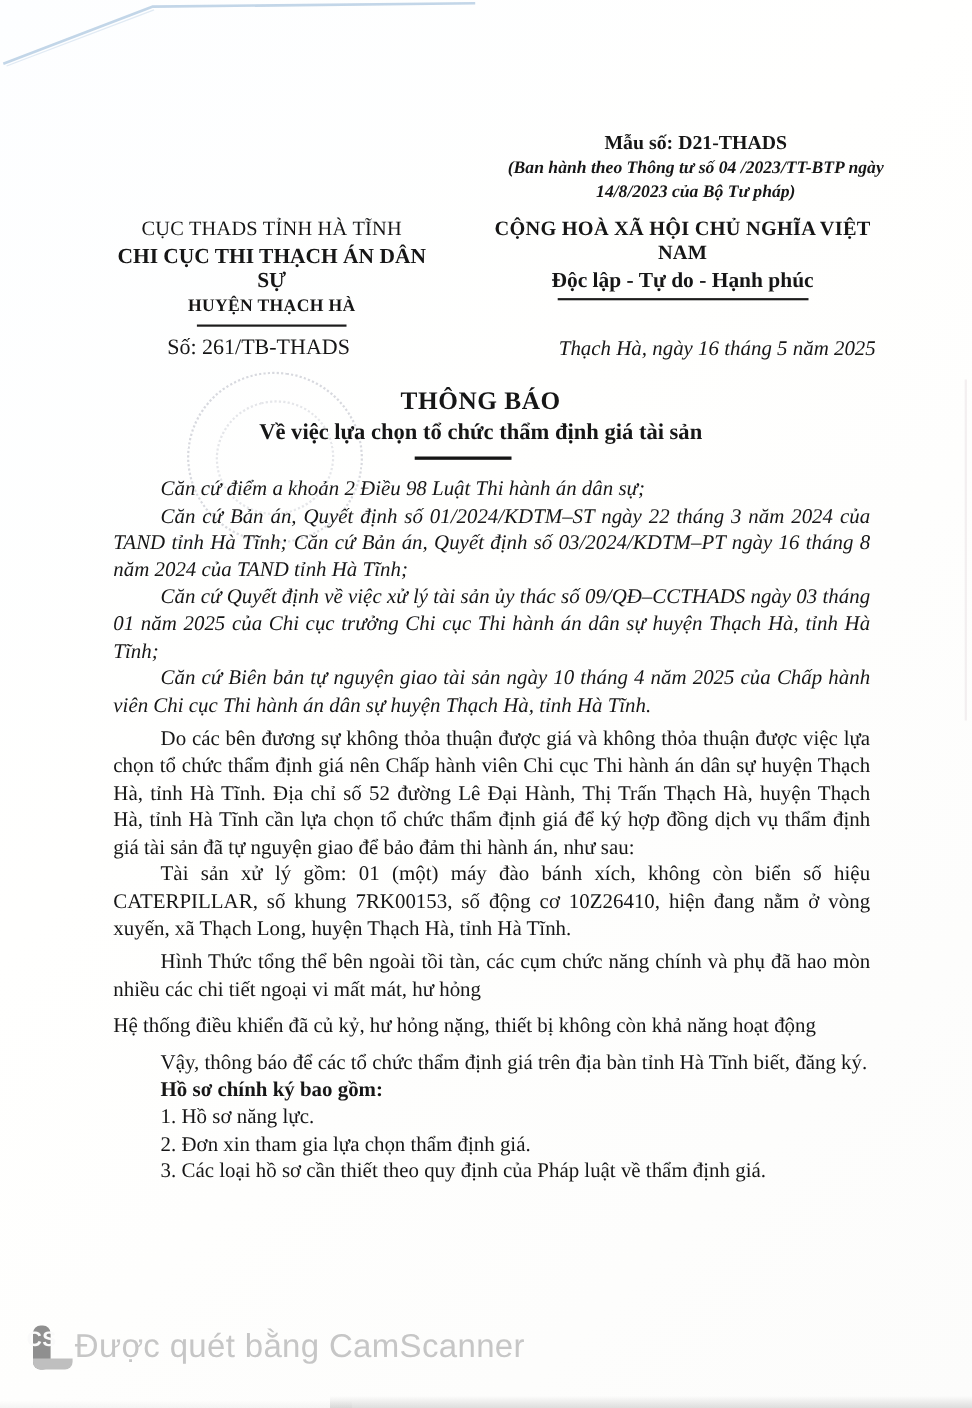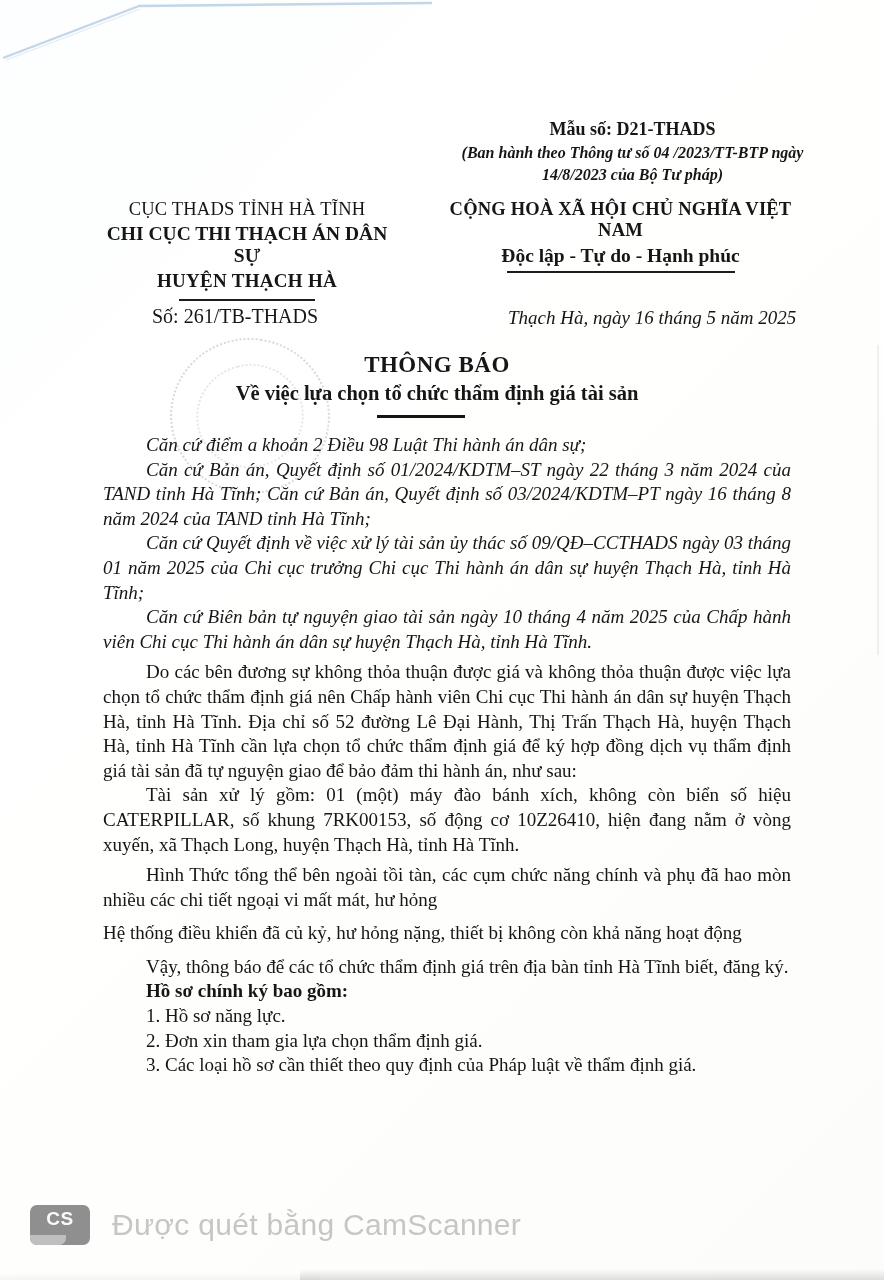--- a/index.html
+++ b/index.html
@@ -11,21 +11,21 @@
   .b{font-weight:bold;}
   .i{font-style:italic;}
 
   .form-block{left:460px;top:118px;width:345px;text-align:center;line-height:1.25;}
   .form-no{font-size:18px;font-weight:bold;}
   .form-issued{font-size:16px;font-weight:bold;font-style:italic;margin-top:2px;}
 
   .org-block{left:92px;top:199px;width:310px;text-align:center;}
   .org-parent{font-size:18.5px;letter-spacing:.2px;}
   .org-name{font-size:19.5px;font-weight:bold;margin-top:3px;}
-  .org-district{font-size:19px;font-weight:bold;margin-top:3px;letter-spacing:.3px;}
+  .org-district{font-size:16px;font-weight:bold;margin-top:3px;letter-spacing:.3px;}
   .org-rule{width:136px;height:2px;background:#1c1c1c;margin:7px auto 0 auto;}
 
   .nat-block{left:448px;top:199px;width:345px;text-align:center;}
   .nat-1{font-size:18.5px;font-weight:bold;letter-spacing:.2px;}
   .nat-2{font-size:19.5px;font-weight:bold;margin-top:4px;}
   .nat-rule{width:228px;height:2px;background:#1c1c1c;margin:4px auto 0 auto;}
 
   .doc-number{left:152px;top:305px;font-size:20px;}
   .place-date{left:508px;top:307px;font-size:19px;font-style:italic;}
 
@@ -48,21 +48,21 @@
 
   .fold-svg{left:0;top:0;}
   .edge-right{left:877px;top:345px;width:2px;height:310px;background:rgba(205,185,195,.22);}
   .bottom-shade{left:300px;bottom:0;width:584px;height:11px;
         background:linear-gradient(to bottom,rgba(150,150,150,0),rgba(140,140,140,.28));}
   .bottom-shade2{left:0;bottom:0;width:320px;height:7px;
         background:linear-gradient(to bottom,rgba(170,170,170,0),rgba(170,170,170,.12));}
 
   .cs-footer{left:30px;top:1205px;display:flex;align-items:center;gap:22px;
              font-family:"Liberation Sans","DejaVu Sans",sans-serif;}
-  .cs-icon{position:relative;width:60px;height:40px;background:#8f8f8f;border-radius:7px;
+  .cs-icon{position:relative;width:16px;height:40px;background:#8f8f8f;border-radius:7px;
            display:flex;align-items:flex-start;justify-content:center;}
   .cs-icon span{color:#fafafa;font-weight:bold;font-size:19px;line-height:28px;letter-spacing:.5px;}
   .cs-tab{position:absolute;left:0;bottom:0;width:36px;height:10px;background:#bfbfbf;
           border-radius:0 0 7px 7px;}
   .cs-text{font-size:30px;color:#c6c6c6;letter-spacing:.3px;}
 </style>
 </head>
 <body>
 
 <div class="page">

